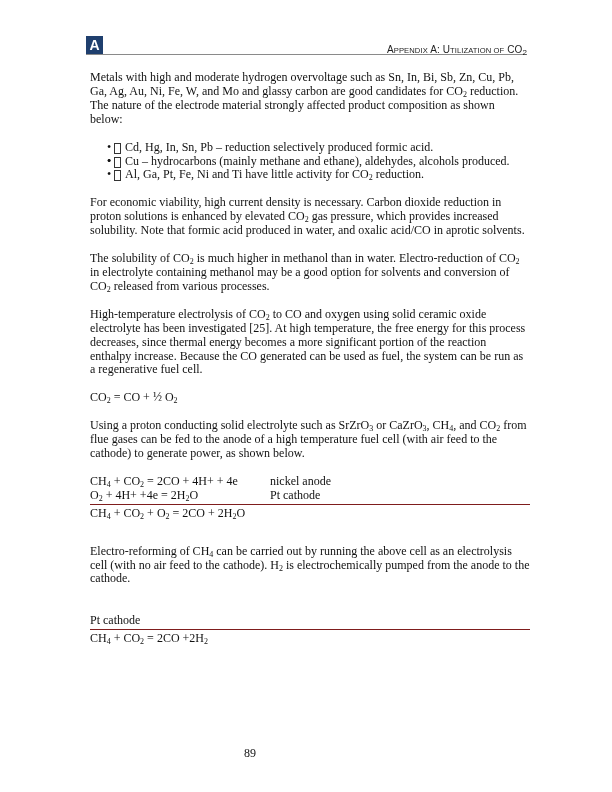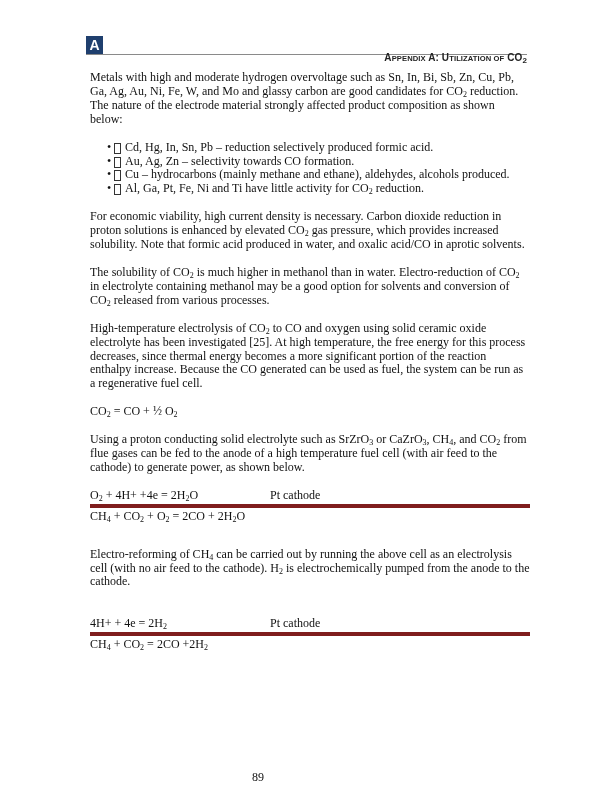--- a/index.html
+++ b/index.html
@@ -3,83 +3,86 @@
 <meta charset="utf-8">
 <style>
   html, body { margin: 0; padding: 0; background: #ffffff; }
   body { width: 612px; height: 792px; position: relative; overflow: hidden;
          font-family: "Liberation Serif", serif; color: #111; }
   .header { position: absolute; left: 86px; top: 36px; width: 441px; height: 18px;
             border-bottom: 1px solid #8a8a8a; }
   .logo { position: absolute; left: 0; top: 0; width: 17px; height: 18px; background: #1f3f6e;
           color: #fff; font-family: "Liberation Sans", sans-serif; font-weight: bold;
           font-size: 14px; line-height: 18px; text-align: center; }
-  .header-title { position: absolute; right: 0; top: 16px; font-family: "Liberation Sans", sans-serif;
-                  font-size: 10px; color: #222; letter-spacing: 0.1px; font-weight: bold; }
+  .header-title { position: absolute; right: 0; top: 8px; font-family: "Liberation Sans", sans-serif;
+                  font-size: 10px; color: #222; letter-spacing: 0.1px; }
   .header-title .sc { font-size: 7.6px; }
   .content { position: absolute; left: 90px; top: 71px; width: 440px; font-size: 12px; line-height: 13.9px; font-family: Liberation Serif, serif; }
   p { margin: 0 0 14px 0; }
   ul.bullets { list-style: none; margin: 0 0 14px 0; padding: 0 0 0 23px; }
   ul.bullets li { position: relative; padding-left: 12px; margin: 0; }
   ul.bullets li .bul { position: absolute; left: -6px; top: 0; }
   ul.bullets li .box { display: inline-block; width: 5px; height: 9px; border: 1px solid #333;
                        position: absolute; left: 1px; top: 2px; }
   sub { font-size: 8px; vertical-align: -2px; line-height: 0; }
   .eq-table { width: 440px; margin: 0 0 14px 0; }
   .eq-row { display: flex; height: 13.9px; }
   .eq-row .l { width: 180px; }
   .eq-row .r { flex: 1; }
-  .eq-rule { border-top: 4px solid #7f1d1d; margin-top: 1px; padding-top: 2px; }
-  .pagenum { position: absolute; left: 16px; width: 484px; top: 746px; text-align: center; font-size: 12px; margin-top: 24px; }
+  .eq-rule { border-top: 1px solid #7f1d1d; margin-top: 1px; padding-top: 2px; }
+  .pagenum { position: absolute; left: 8px; width: 484px; top: 746px; text-align: center; font-size: 12px; }
 </style>
 </head>
 <body>
 
 <div class="header">
   <div class="logo">A</div>
   <div class="header-title"><span>A</span><span class="sc">PPENDIX</span><span> A:  U</span><span class="sc">TILIZATION OF</span><span> CO</span><sub>2</sub></div>
 </div>
 
 <div class="content">
   <p><span>Metals with high and moderate hydrogen overvoltage such as Sn, In, Bi, Sb, Zn, Cu, Pb, Ga, Ag, Au, Ni, Fe, W, and Mo and glassy carbon are good candidates for CO</span><sub>2</sub><span> reduction. The nature of the electrode material strongly affected product composition as shown below:</span></p>
 
   <ul class="bullets">
     <li><span class="bul">•</span><span class="box"></span><span>Cd, Hg, In, Sn, Pb – reduction selectively produced formic acid.</span></li>
-    <li><span class="bul">•</span><span class="box"></span><span>Au, Ag, Zn – selectivity towards CO formation.</span></li>
+    <li><span class="bul">•</span><span class="box"></span></li>
     <li><span class="bul">•</span><span class="box"></span><span>Cu – hydrocarbons (mainly methane and ethane), aldehydes, alcohols produced.</span></li>
     <li><span class="bul">•</span><span class="box"></span><span>Al, Ga, Pt, Fe, Ni and Ti have little activity for CO</span><sub>2</sub><span> reduction.</span></li>
   </ul>
 
   <p><span>For economic viability, high current density is necessary.  Carbon dioxide reduction in proton solutions is enhanced by elevated CO</span><sub>2</sub><span> gas pressure, which provides increased solubility.  Note that formic acid produced in water, and oxalic acid/CO in aprotic solvents.</span></p>
 
   <p><span>The solubility of CO</span><sub>2</sub><span> is much higher in methanol than in water.  Electro-reduction of CO</span><sub>2</sub><span> in electrolyte containing methanol may be a good option for solvents and conversion of CO</span><sub>2</sub><span> released from various processes.</span></p>
 
   <p><span>High-temperature electrolysis of CO</span><sub>2</sub><span> to CO and oxygen using solid ceramic oxide electrolyte has been investigated [25].  At high temperature, the free energy for this process decreases, since thermal energy becomes a more significant portion of the reaction enthalpy increase.  Because the CO generated can be used as fuel, the system can be run as a regenerative fuel cell.</span></p>
 
   <p><span>CO</span><sub>2</sub><span> = CO + ½ O</span><sub>2</sub></p>
 
   <p><span>Using a proton conducting solid electrolyte such as SrZrO</span><sub>3</sub><span> or CaZrO</span><sub>3</sub><span>, CH</span><sub>4</sub><span>, and CO</span><sub>2</sub><span> from flue gases can be fed to the anode of a high temperature fuel cell (with air feed to the cathode) to generate power, as shown below.</span></p>
 
   <div class="eq-table">
     <div class="eq-row">
+      <div class="l"><span>CH</span><sub>4</sub><span> + CO</span><sub>2</sub><span> = 2CO + 4H+ + 4e</span></div>
+      <div class="r">nickel anode</div>
+    </div>
+    <div class="eq-row">
       <div class="l"><span>O</span><sub>2</sub><span> + 4H+ +4e = 2H</span><sub>2</sub><span>O</span></div>
       <div class="r">Pt cathode</div>
     </div>
     <div class="eq-row eq-rule">
       <div class="l" style="width:auto"><span>CH</span><sub>4</sub><span> + CO</span><sub>2</sub><span> + O</span><sub>2</sub><span> = 2CO + 2H</span><sub>2</sub><span>O</span></div>
     </div>
   </div>
 
   <p style="margin-top:24px"><span>Electro-reforming of CH</span><sub>4</sub><span> can be carried out by running the above cell as an electrolysis cell (with no air feed to the cathode).  H</span><sub>2</sub><span> is electrochemically pumped from the anode to the cathode.</span></p>
 
   <div class="eq-table">
     <div class="eq-row">
     </div>
     <div class="eq-row">
-      <div class="l"><span>4H+ + 4e = 2H</span><sub>2</sub></div>
       <div class="r">Pt cathode</div>
     </div>
     <div class="eq-row eq-rule">
       <div class="l" style="width:auto"><span>CH</span><sub>4</sub><span> + CO</span><sub>2</sub><span> = 2CO +2H</span><sub>2</sub></div>
     </div>
   </div>
 </div>
 
 <div class="pagenum">89</div>
 

